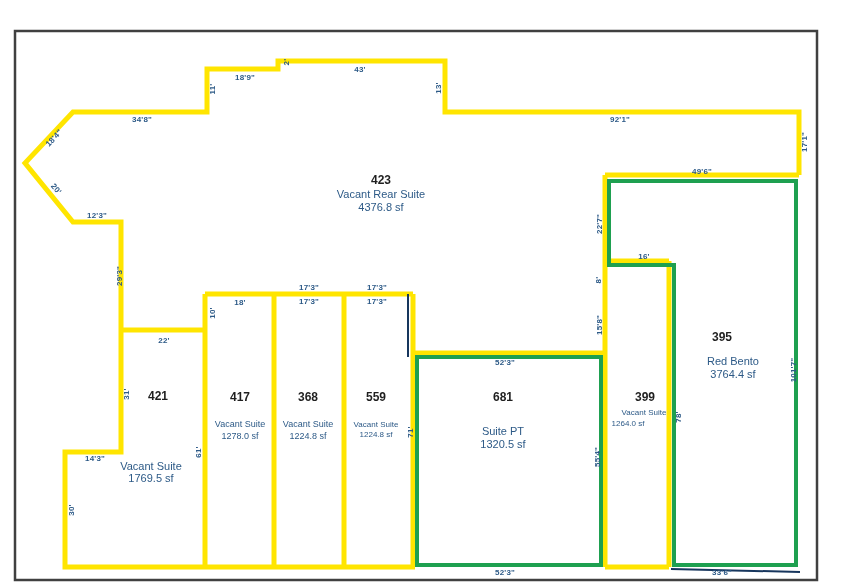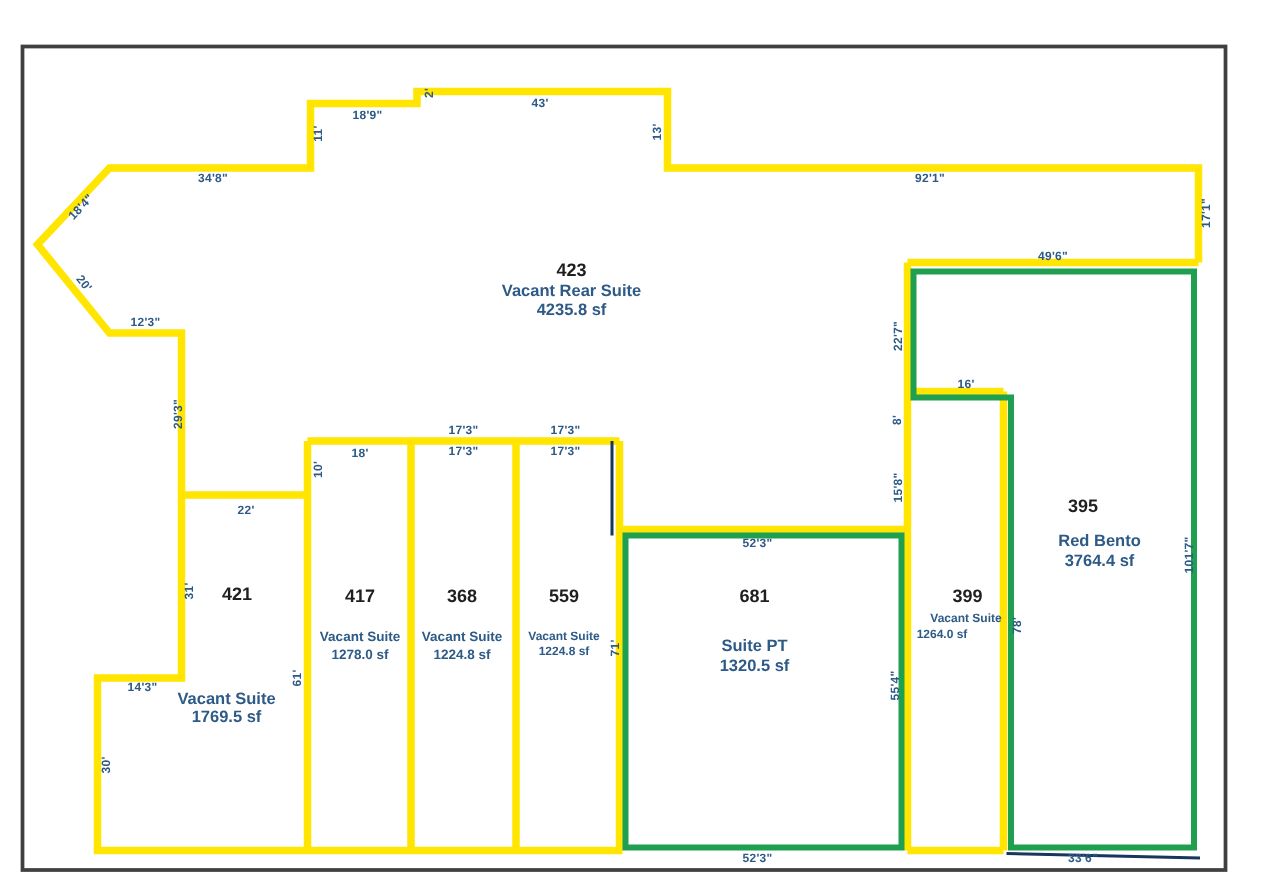--- a/index.html
+++ b/index.html
@@ -4,21 +4,21 @@
 <style>
   html,body{margin:0;padding:0;background:#fff;}
   #stage{position:relative;width:845px;height:588px;background:#ffffff;overflow:hidden;
          font-family:"Liberation Sans",sans-serif;}
   #plan-lines{position:absolute;left:0;top:0;z-index:1;}
   .dim{position:absolute;z-index:3;transform:translate(-50%,-50%) rotate(var(--r,0deg));
        font-weight:bold;font-size:8px;color:#2d5a87;white-space:nowrap;letter-spacing:.2px;}
   .snum{position:absolute;z-index:3;transform:translate(-50%,-50%);
         font-weight:bold;font-size:12px;color:#1f1f1f;white-space:nowrap;}
   .sname{position:absolute;z-index:3;transform:translate(-50%,-50%);
-         font-weight:700;font-size:11px;color:#2d5a87;white-space:nowrap;}
+         font-weight:400;font-size:11px;color:#2d5a87;white-space:nowrap;}
   .sm{font-size:8px;}
 </style>
 </head>
 <body>
 
 <div id="stage">
 
   <svg id="plan-lines" width="845" height="588" viewBox="0 0 845 588">
 
     <rect x="15" y="31" width="802" height="549" fill="none" stroke="#404040" stroke-width="2.5"></rect>
@@ -38,21 +38,21 @@
              M205 330 L121 330" fill="none" stroke="#ffe500" stroke-width="5" stroke-linejoin="miter"></path>
 
     <path d="M417 357 L601 357 L601 565 L417 565 Z
              M609 181 L796 181 L796 565 L674 565 L674 265 L609 265 Z" fill="none" stroke="#1ea050" stroke-width="4" stroke-linejoin="miter"></path>
 
     <path d="M408 294 L408 357 M671 569 L800 572" fill="none" stroke="#17365d" stroke-width="2"></path>
   </svg>
 
   <div class="snum" style="left:381px;top:180px">423</div>
   <div class="sname" style="left:381px;top:194px">Vacant Rear Suite</div>
-  <div class="sname" style="left:381px;top:207px">4235.8 sf</div>
+  <div class="sname" style="left:381px;top:207px">4376.8 sf</div>
 
   <div class="snum" style="left:158px;top:396px">421</div>
   <div class="sname" style="left:151px;top:466px">Vacant Suite</div>
   <div class="sname" style="left:151px;top:478px">1769.5 sf</div>
 
   <div class="snum" style="left:240px;top:397px">417</div>
   <div class="sname sm" style="left:240px;top:424px;font-size:9px">Vacant Suite</div>
   <div class="sname sm" style="left:240px;top:436px;font-size:9px">1278.0 sf</div>
 
   <div class="snum" style="left:308px;top:397px">368</div>

